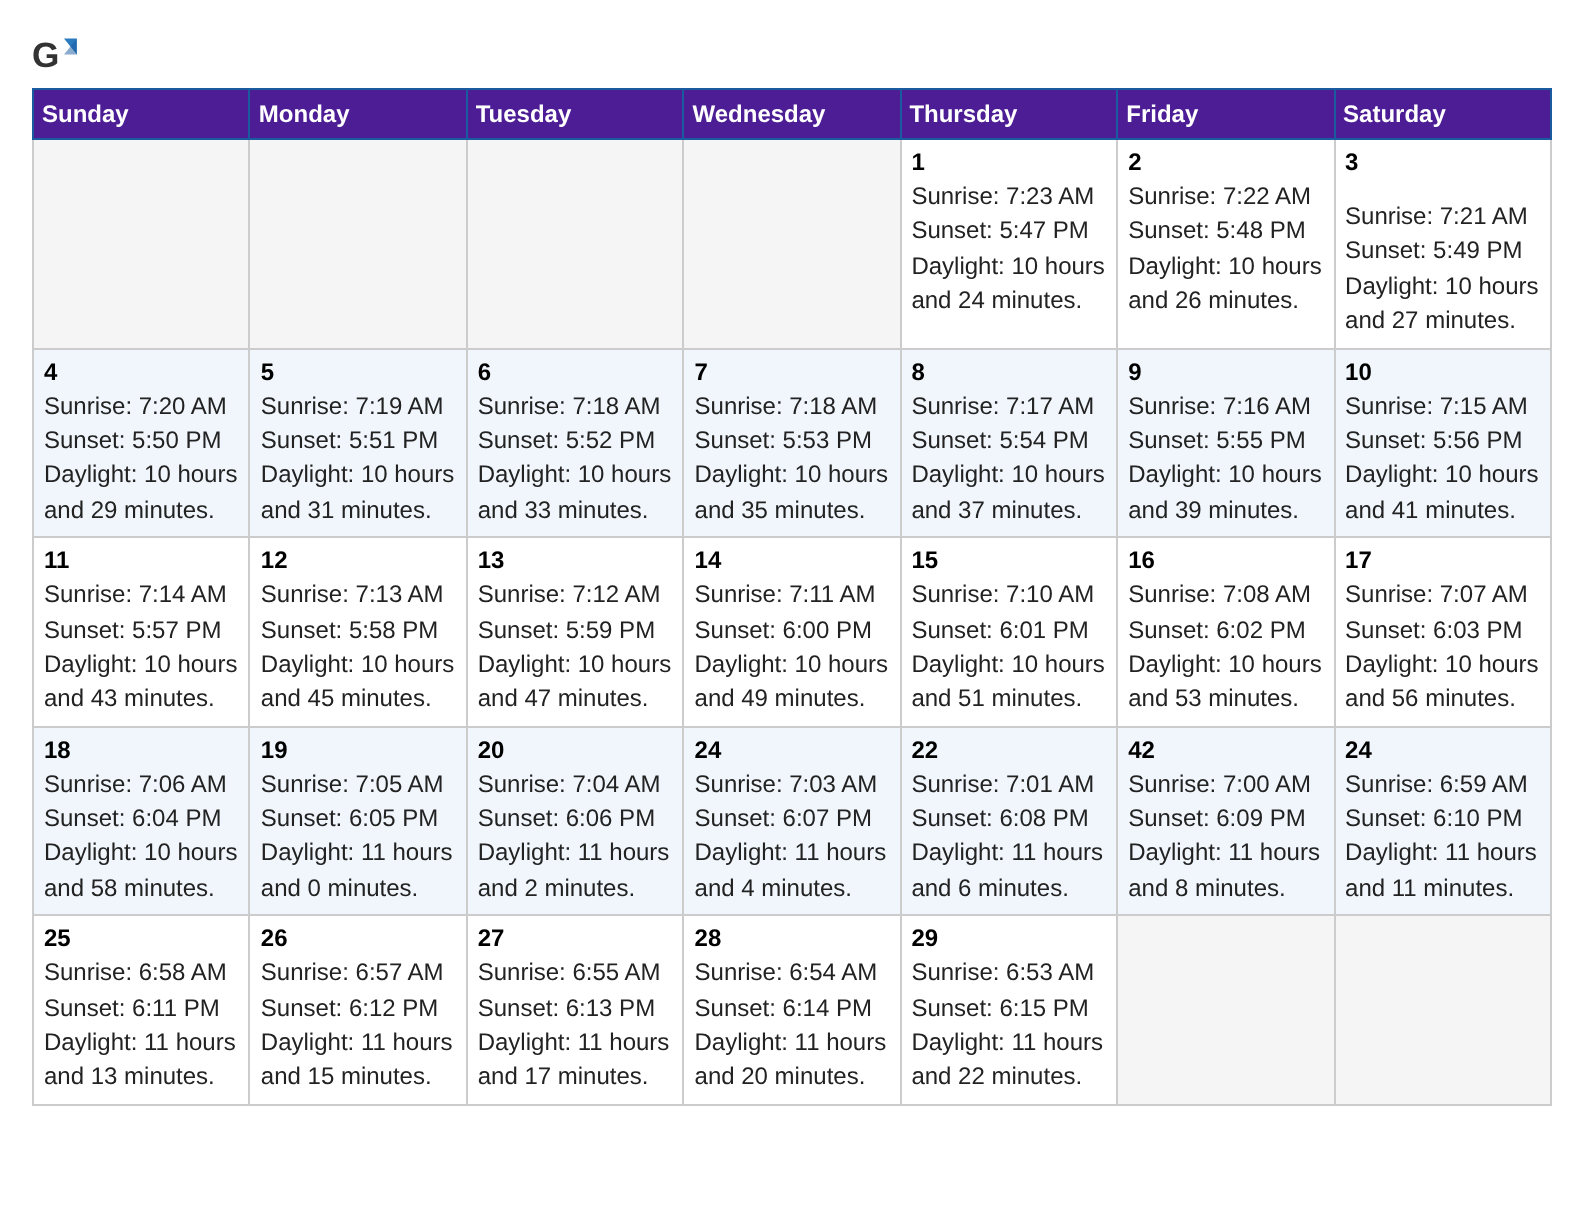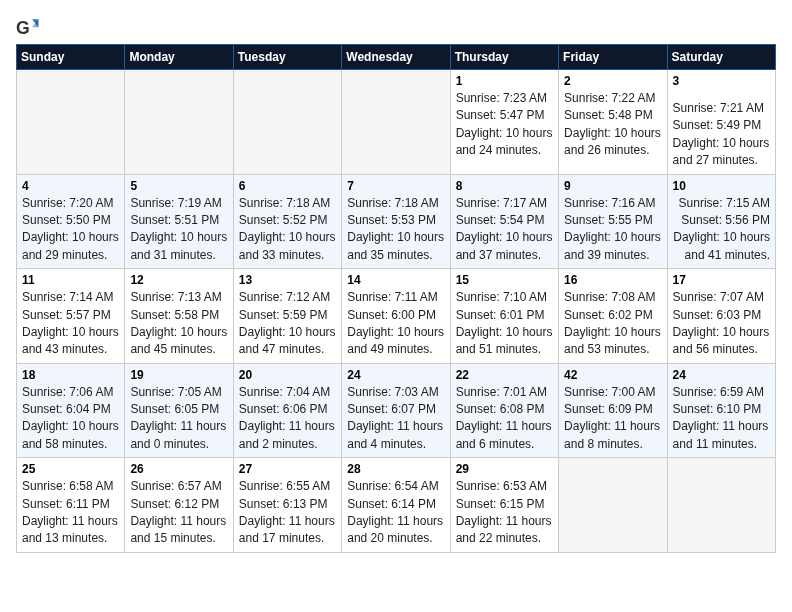--- a/index.html
+++ b/index.html
@@ -46,21 +46,21 @@
       font-size: 16px;
       color: #333;
       margin-bottom: 8px;
     }
     .calendar {
       width: 100%;
       border-collapse: collapse;
       font-size: 11px;
     }
     .calendar th {
-      background: #0f172a;
+      background: #4c1d95;
       color: #fff;
       padding: 5px 4px;
       text-align: left;
       font-size: 12px;
       font-weight: bold;
       border: 1px solid #1a5a9f;
     }
     .calendar td {
       border: 1px solid #ccc;
       padding: 4px 5px;
@@ -185,21 +185,21 @@
         </td>
         <td>
           <span class="day-num">9</span>
           <div class="day-info" style="white-space: pre-line;">Sunrise: 7:16 AM
 Sunset: 5:55 PM
 Daylight: 10 hours
 and 39 minutes.</div>
         </td>
         <td>
           <span class="day-num">10</span>
-          <div class="day-info" style="white-space: pre-line; text-align: right;">Sunrise: 7:15 AM
+          <div class="day-info" style="white-space: pre-line;">Sunrise: 7:15 AM
 Sunset: 5:56 PM
 Daylight: 10 hours
 and 41 minutes.</div>
         </td>
       </tr>
       <tr>
         <td>
           <span class="day-num">11</span>
           <div class="day-info" style="white-space: pre-line;">Sunrise: 7:14 AM
 Sunset: 5:57 PM

